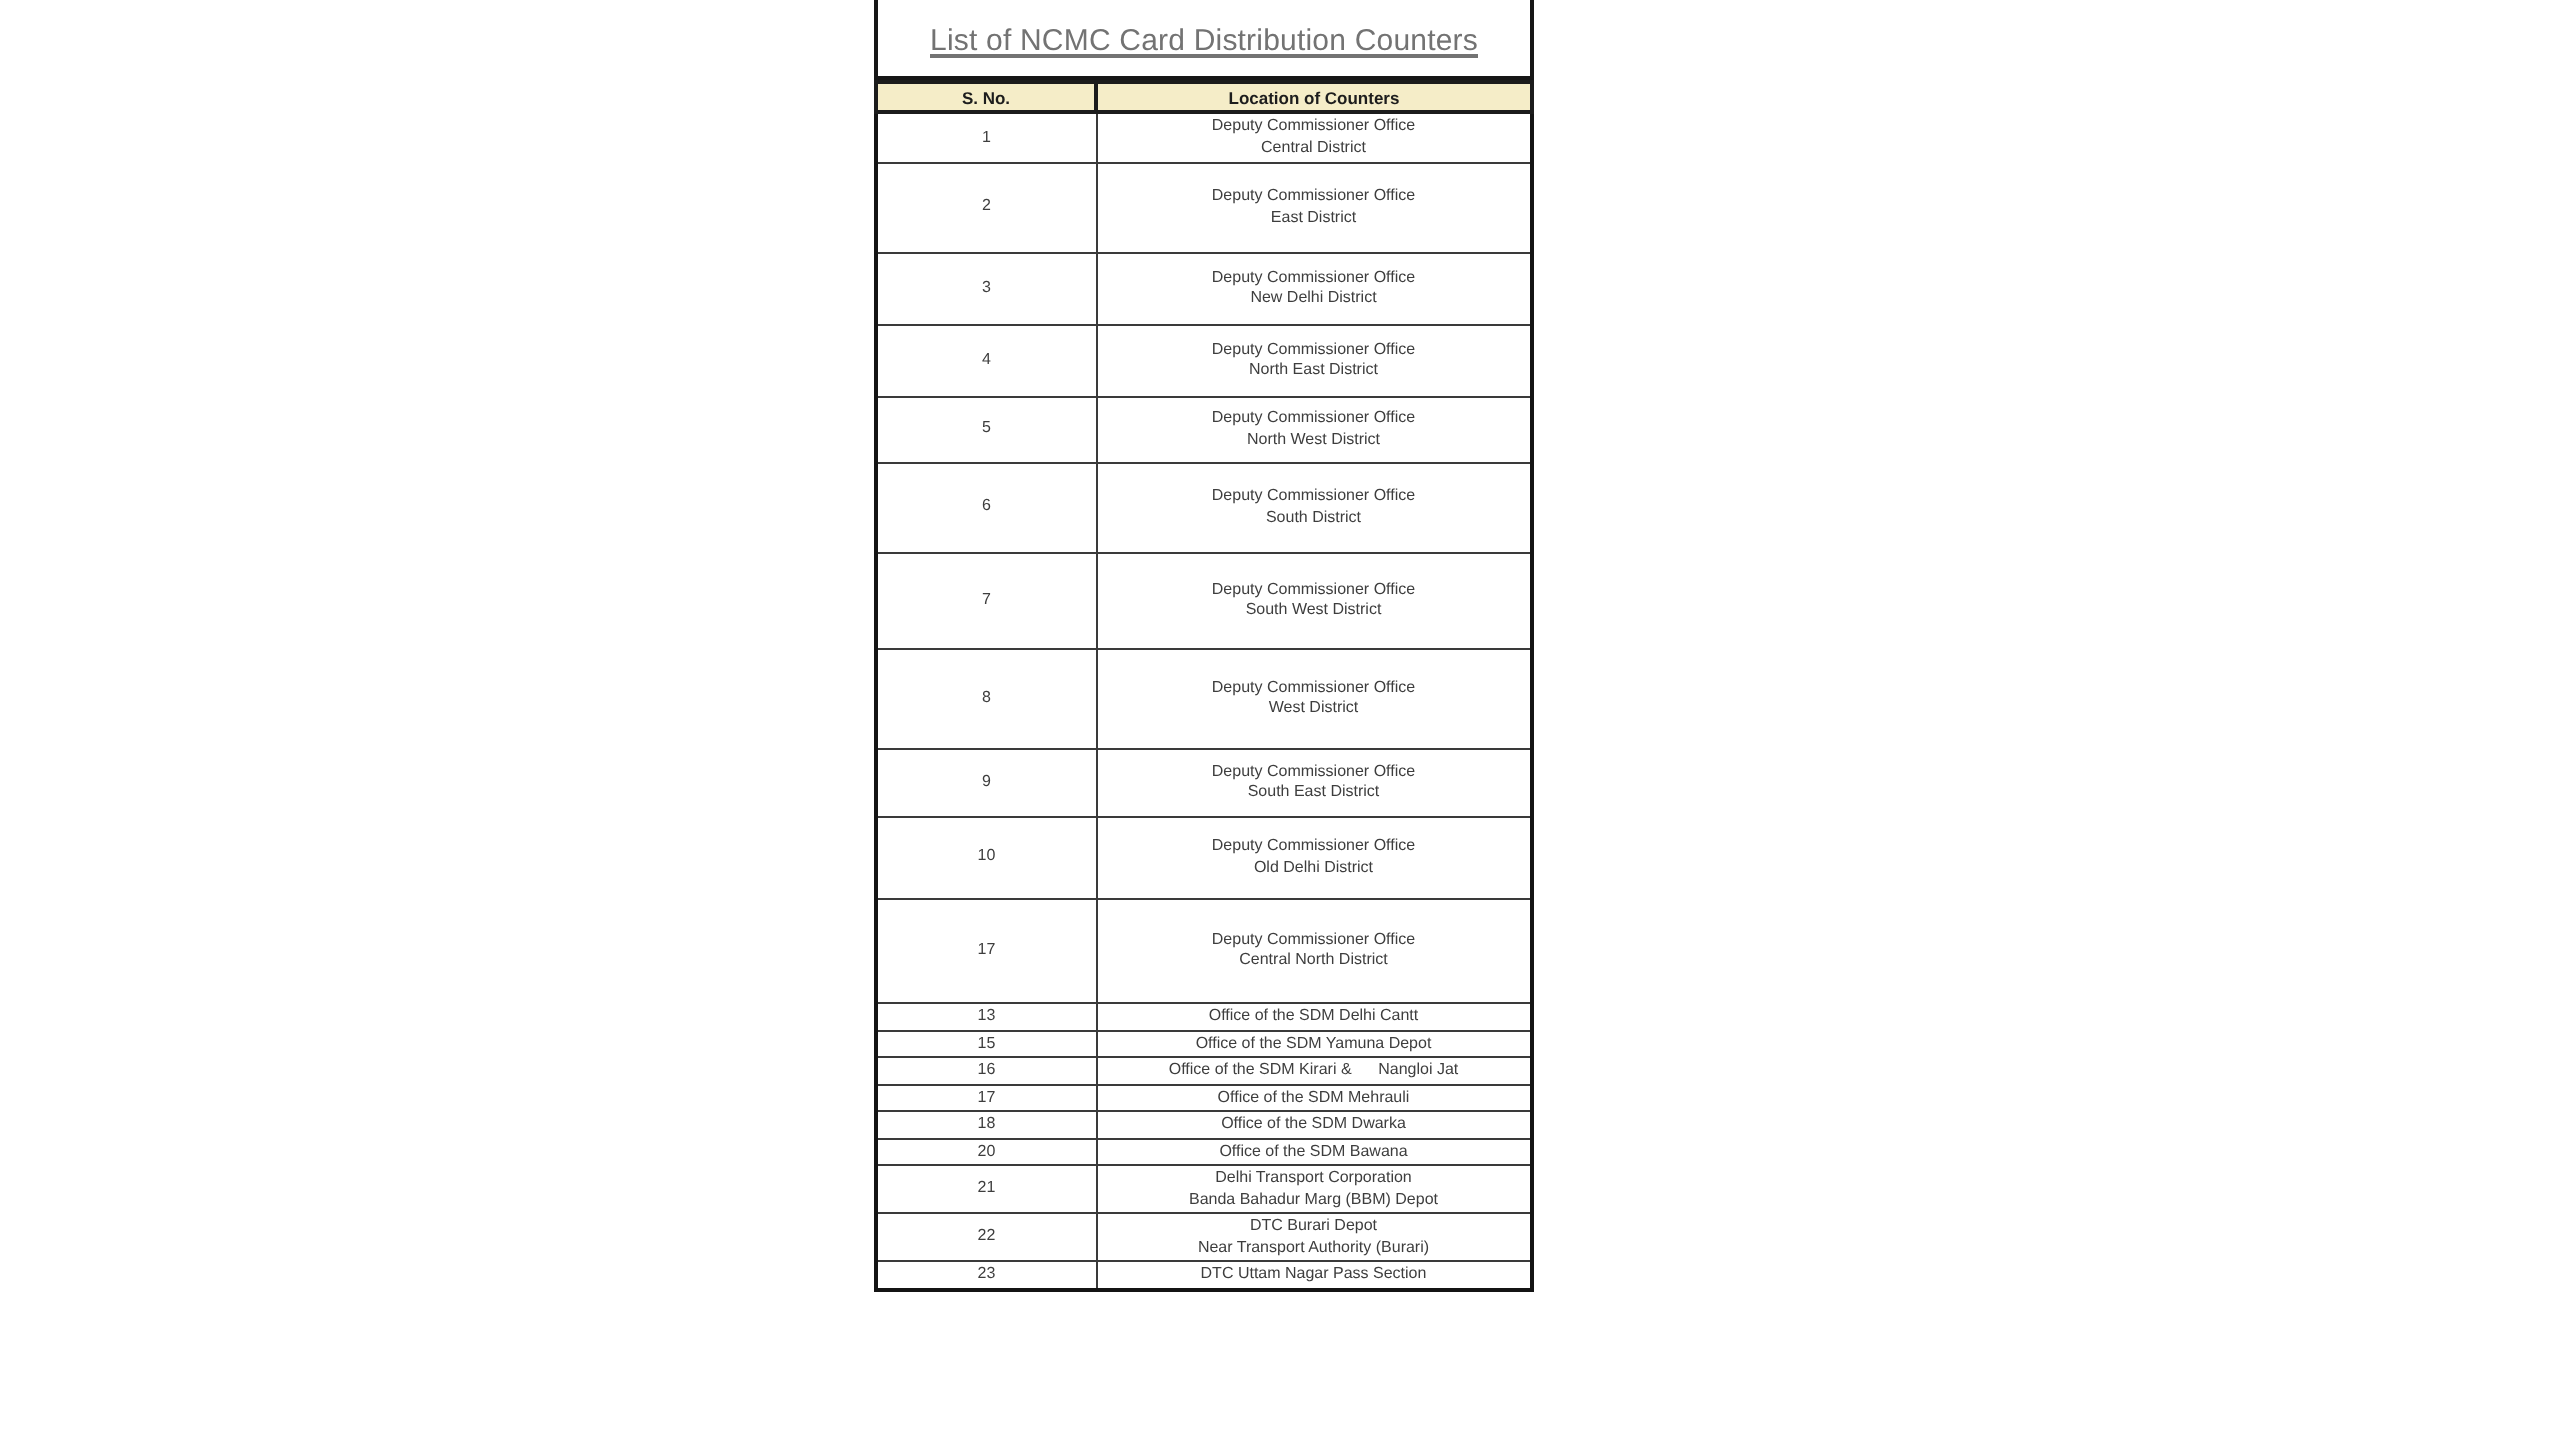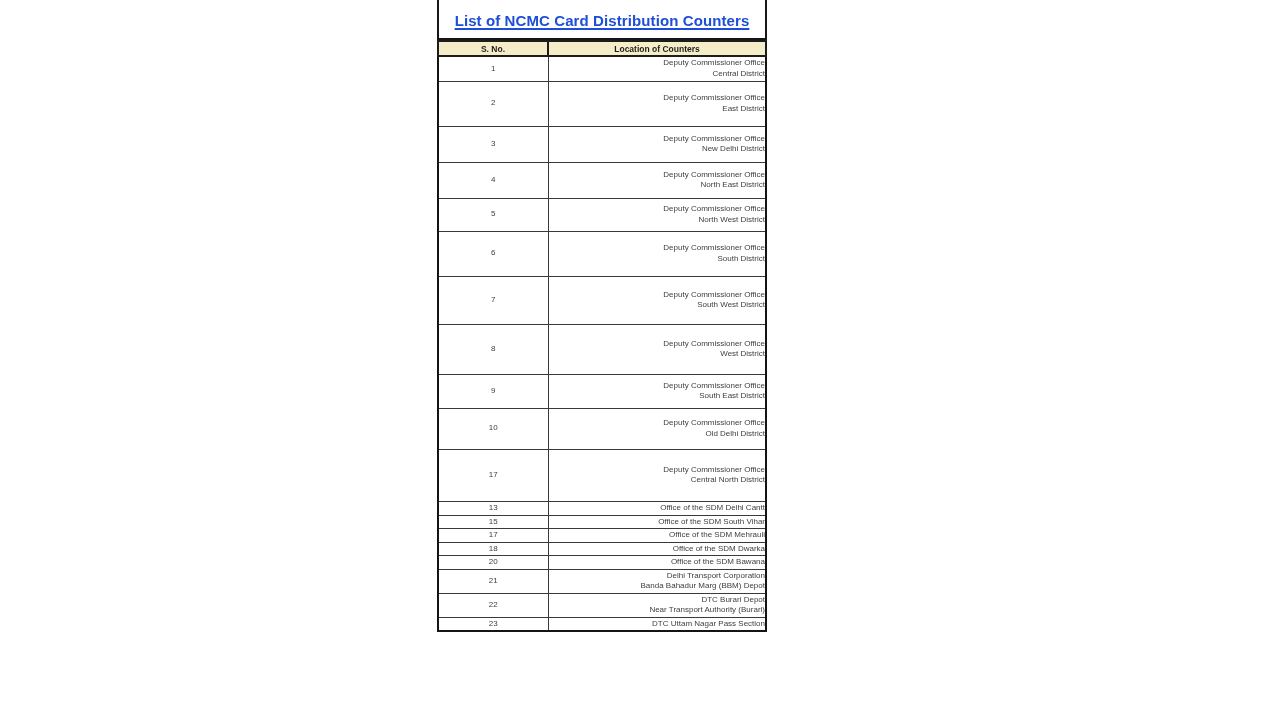--- a/index.html
+++ b/index.html
@@ -19,22 +19,22 @@
     border-left: 2px solid #161616;
     border-right: 2px solid #161616;
     border-bottom: 2px solid #161616;
     display: flex;
     align-items: center;
     justify-content: center;
     padding-top: 3px;
   }
   .title-box h1 {
     font-size: 15px;
-    font-weight: bold;
-    color: #1d4ed8;
+    font-weight: normal;
+    color: #737373;
     text-decoration: underline;
     text-decoration-thickness: 2px;
     text-underline-offset: 2px;
     letter-spacing: 0.1px;
     white-space: nowrap;
   }
   table.counters {
     width: 100%;
     border-collapse: collapse;
     table-layout: fixed;
@@ -55,21 +55,21 @@
     border: 1.5px solid #3a3a3a;
     font-size: 8px;
     line-height: 10.5px;
     color: #3e3e3e;
     vertical-align: middle;
     padding: 1px 0;
     overflow: hidden;
   }
   td.sno { text-align: center; }
   td.loc {
-    text-align: right;
+    text-align: center;
     padding-left: 3px;
     padding-right: 2px;
     white-space: pre-wrap;
   }
 </style>
 </head>
 <body>
 
 <div class="doc">
   <div class="title-box">
@@ -141,21 +141,25 @@
           <td class="sno">17</td>
           <td class="loc">Deputy Commissioner Office
 Central North District</td>
         </tr>
         <tr style="height: 14px;">
           <td class="sno">13</td>
           <td class="loc">Office of the SDM Delhi Cantt</td>
         </tr>
         <tr style="height: 13px;">
           <td class="sno">15</td>
-          <td class="loc">Office of the SDM South Vihar</td>
+          <td class="loc">Office of the SDM Yamuna Depot</td>
+        </tr>
+        <tr style="height: 13px;">
+          <td class="sno">16</td>
+          <td class="loc">Office of the SDM Kirari &amp;      Nangloi Jat</td>
         </tr>
         <tr style="height: 12px;">
           <td class="sno">17</td>
           <td class="loc">Office of the SDM Mehrauli</td>
         </tr>
         <tr style="height: 13px;">
           <td class="sno">18</td>
           <td class="loc">Office of the SDM Dwarka</td>
         </tr>
         <tr style="height: 13px; padding-left: 16px;">

